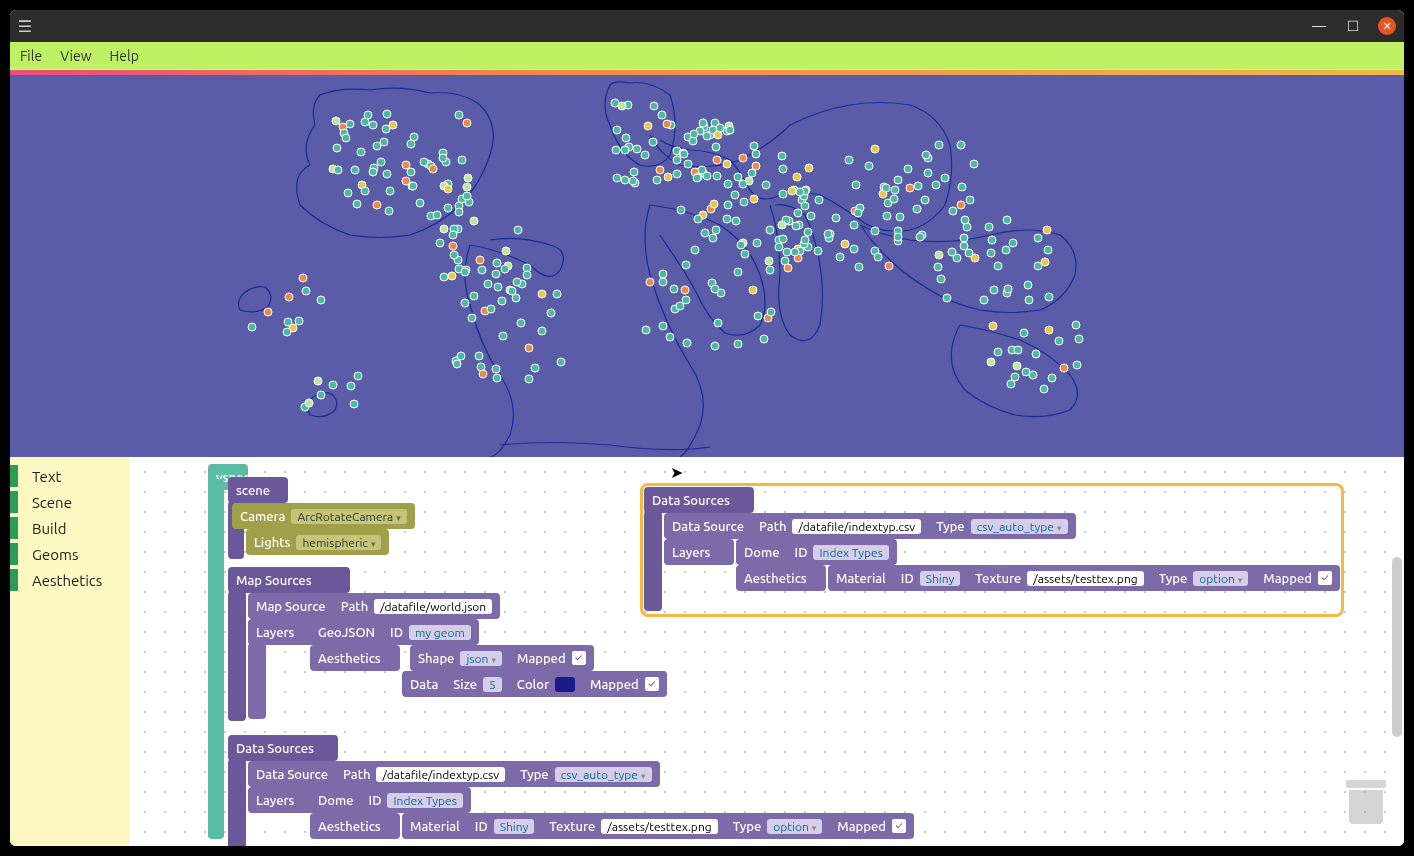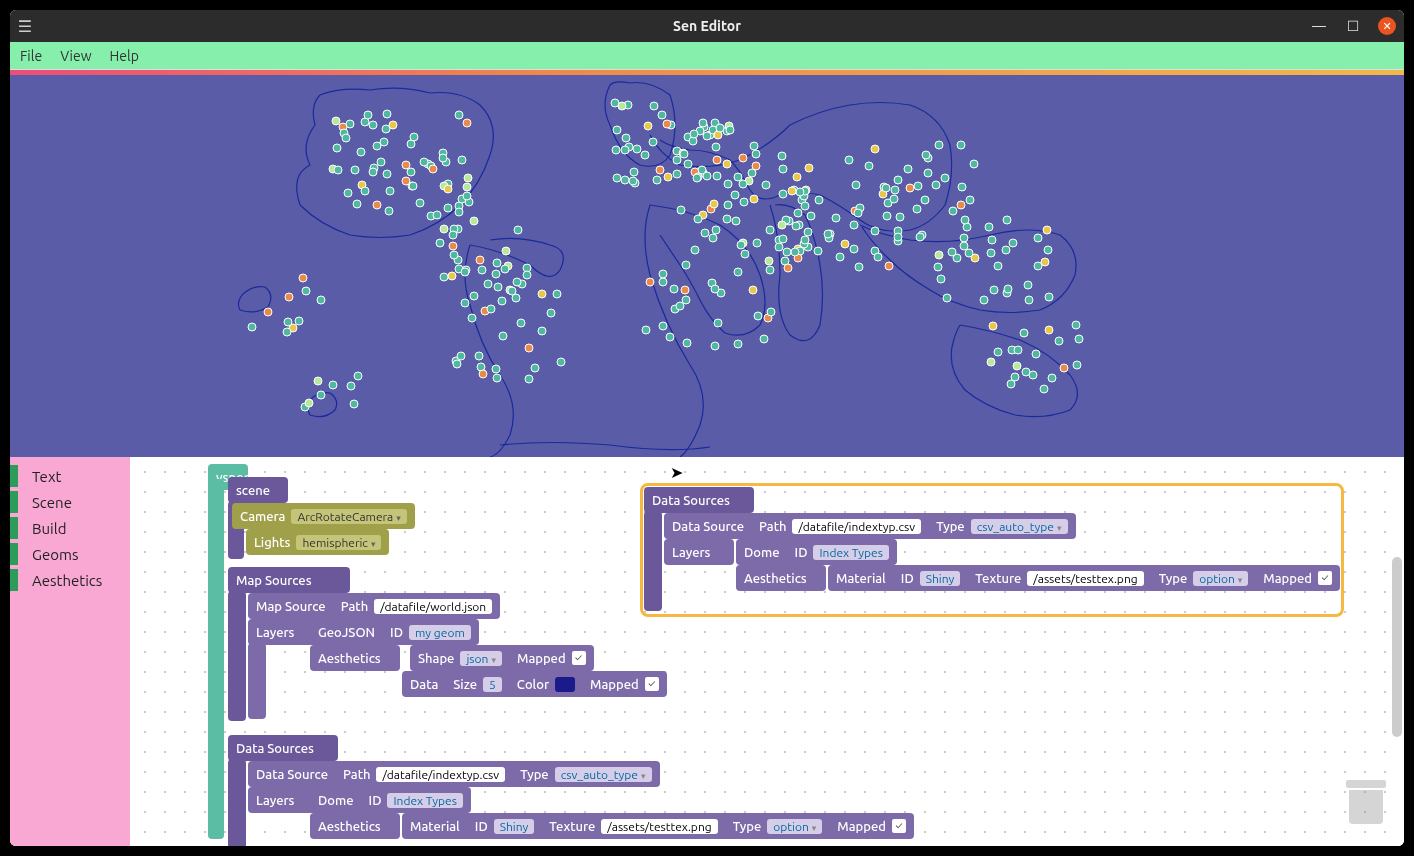--- a/index.html
+++ b/index.html
@@ -4,27 +4,27 @@
 <style>
 * { box-sizing: border-box; margin: 0; padding: 0; }
 body { font-family: "Ubuntu", "Segoe UI", sans-serif; font-size: 14px; background: #000; width: 1414px; height: 856px; overflow: hidden; position: relative; }
 .window { position: absolute; top: 10px; left: 10px; right: 10px; bottom: 10px; background: #fff; border-radius: 6px; overflow: hidden; display: flex; flex-direction: column; }
 .titlebar { background: #2c2c2c; color: #ddd; height: 32px; display: flex; align-items: center; position: relative; }
 .hamburger { width: 30px; text-align: center; color: #ccc; font-size: 16px; cursor: pointer; }
 .title { position: absolute; left: 0; right: 0; text-align: center; font-weight: bold; color: #eee; pointer-events: none; }
 .wincontrols { position: absolute; right: 8px; display: flex; gap: 16px; align-items: center; }
 .wc { width: 18px; height: 18px; display: flex; align-items: center; justify-content: center; color: #ddd; cursor: pointer; }
 .wc.close { background: #e95420; border-radius: 50%; color: #fff; font-size: 11px; }
-.menubar { background: #86efac; height: 28px; display: flex; align-items: center; padding: 0 10px; gap: 18px; border-bottom: 1px solid #ddd; }
+.menubar { background: #bef264; height: 28px; display: flex; align-items: center; padding: 0 10px; gap: 18px; border-bottom: 1px solid #ddd; }
 .menuitem { color: #333; cursor: pointer; }
 .gradientbar { height: 5px; background: linear-gradient(90deg, #e94f7a 0%, #f08a4b 40%, #f0b84b 100%); }
 .viewport { height: 382px; background: #5a5ca8; position: relative; overflow: hidden; }
 .viewport svg { position: absolute; top: 0; left: 0; }
 .lower { flex: 1; display: flex; position: relative; background: #fff; }
-.toolbox { width: 120px; background: #f9a8d4; padding-top: 6px; }
+.toolbox { width: 120px; background: #fef9c3; padding-top: 6px; }
 .toolitem { display: flex; align-items: center; height: 26px; cursor: pointer; }
 .toolstripe { width: 8px; height: 22px; background: #2c9c5a; margin-right: 14px; }
 .toolitem span { color: #222; font-size: 15px; }
 .workspace { flex: 1; position: relative; background: #fff; background-image: radial-gradient(circle, #ccc 1px, transparent 1px); background-size: 20px 20px; background-position: 5px 5px; overflow: hidden; }
 .workspace .scrollbar { position: absolute; right: 2px; top: 100px; width: 10px; height: 180px; background: #ccc; border-radius: 5px; }
 .trash { position: absolute; right: 18px; bottom: 20px; width: 40px; height: 46px; opacity: 0.35; }
 .trash .lid { width: 40px; height: 8px; background: #888; border-radius: 2px; }
 .trash .body { width: 34px; height: 34px; background: #888; margin: 2px auto 0; border-radius: 0 0 4px 4px; }
 .cursor { position: absolute; top: 6px; left: 540px; font-size: 16px; color: #000; pointer-events: none; }
 
@@ -43,21 +43,20 @@
 .row { height: 26px; display: flex; align-items: center; padding: 0 8px; gap: 6px; }
 .lbl { color: #fff; }
 .highlighted { outline: 3px solid #f5b942; outline-offset: -1px; border-radius: 6px; }
 </style>
 </head>
 <body>
 
 <div class="window">
   <div class="titlebar">
     <div class="hamburger">☰</div>
-    <div class="title">Sen Editor</div>
     <div class="wincontrols">
       <div class="wc">—</div>
       <div class="wc">☐</div>
       <div class="wc close">✕</div>
     </div>
   </div>
 
   <div class="menubar">
     <span class="menuitem">File</span>
     <span class="menuitem">View</span>

